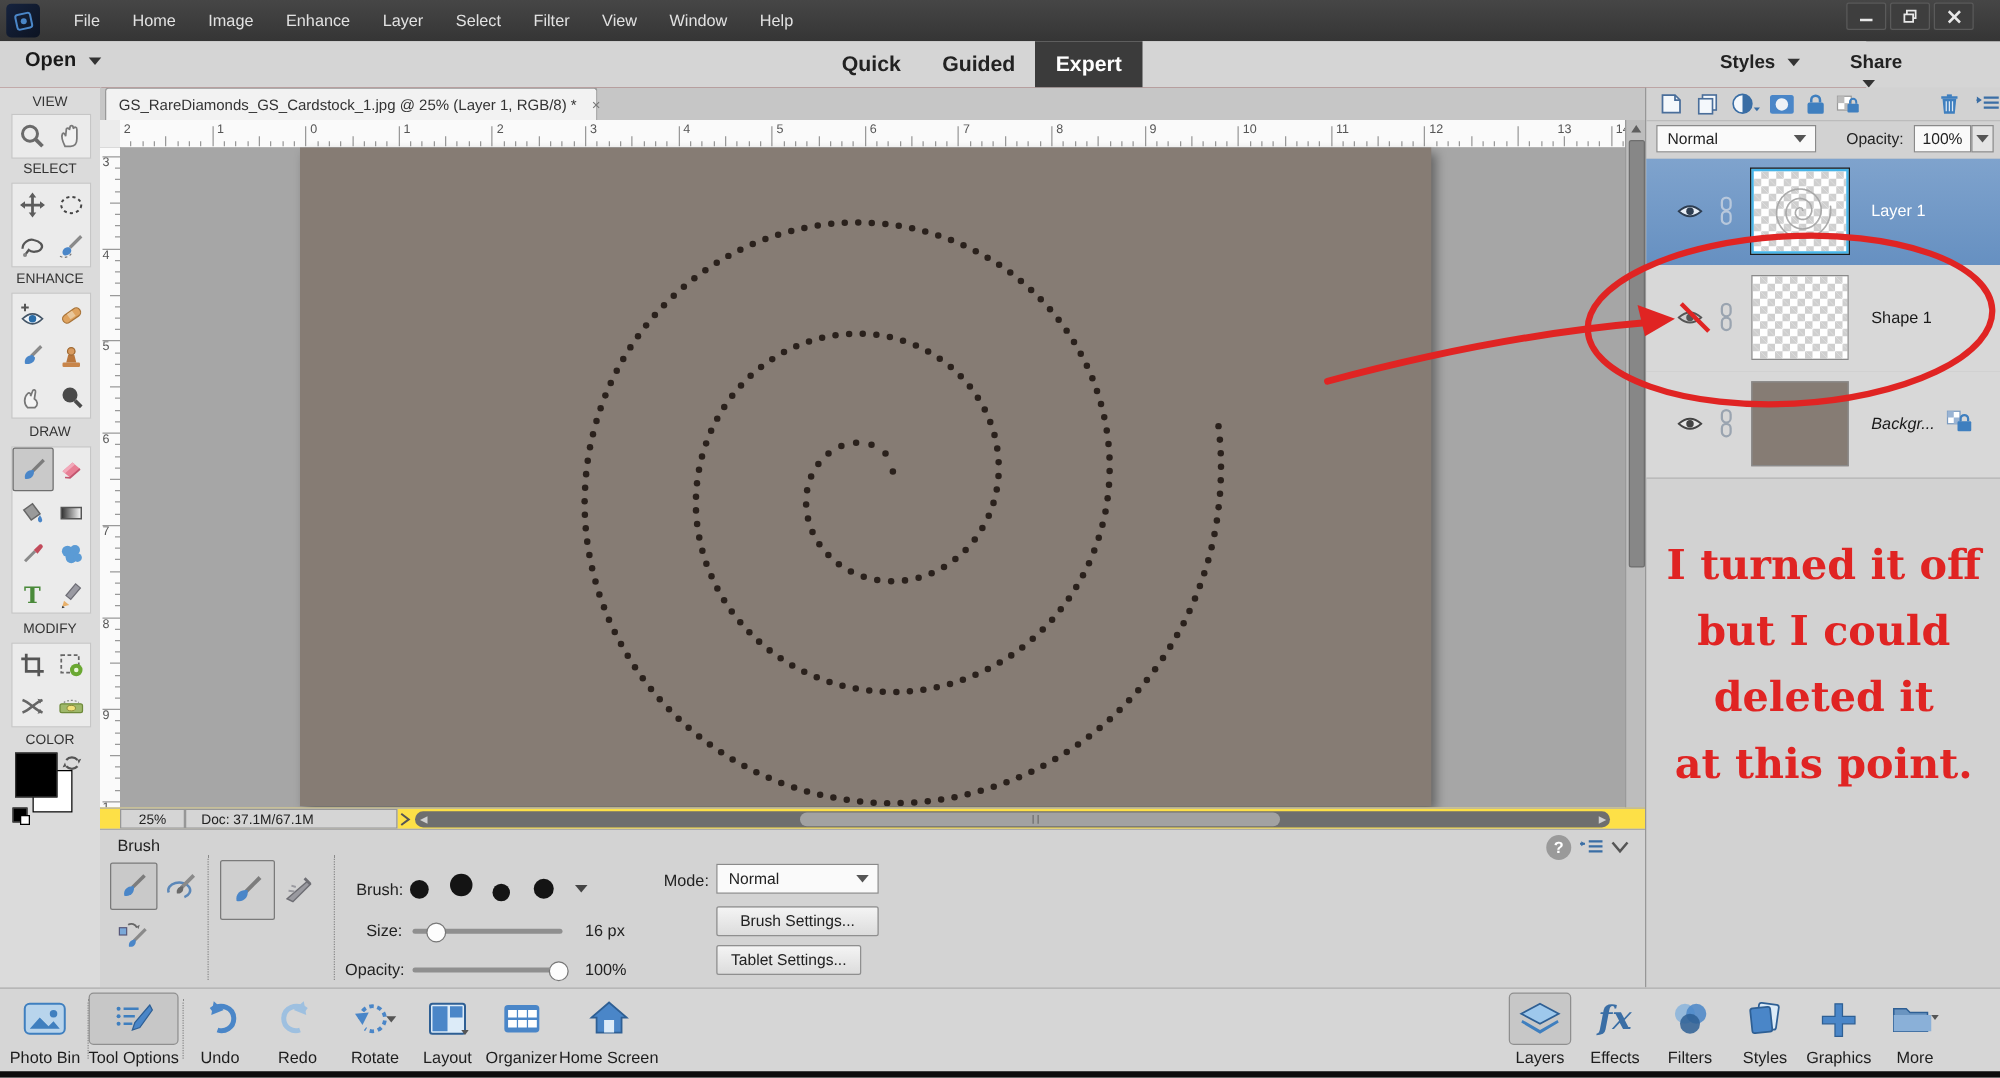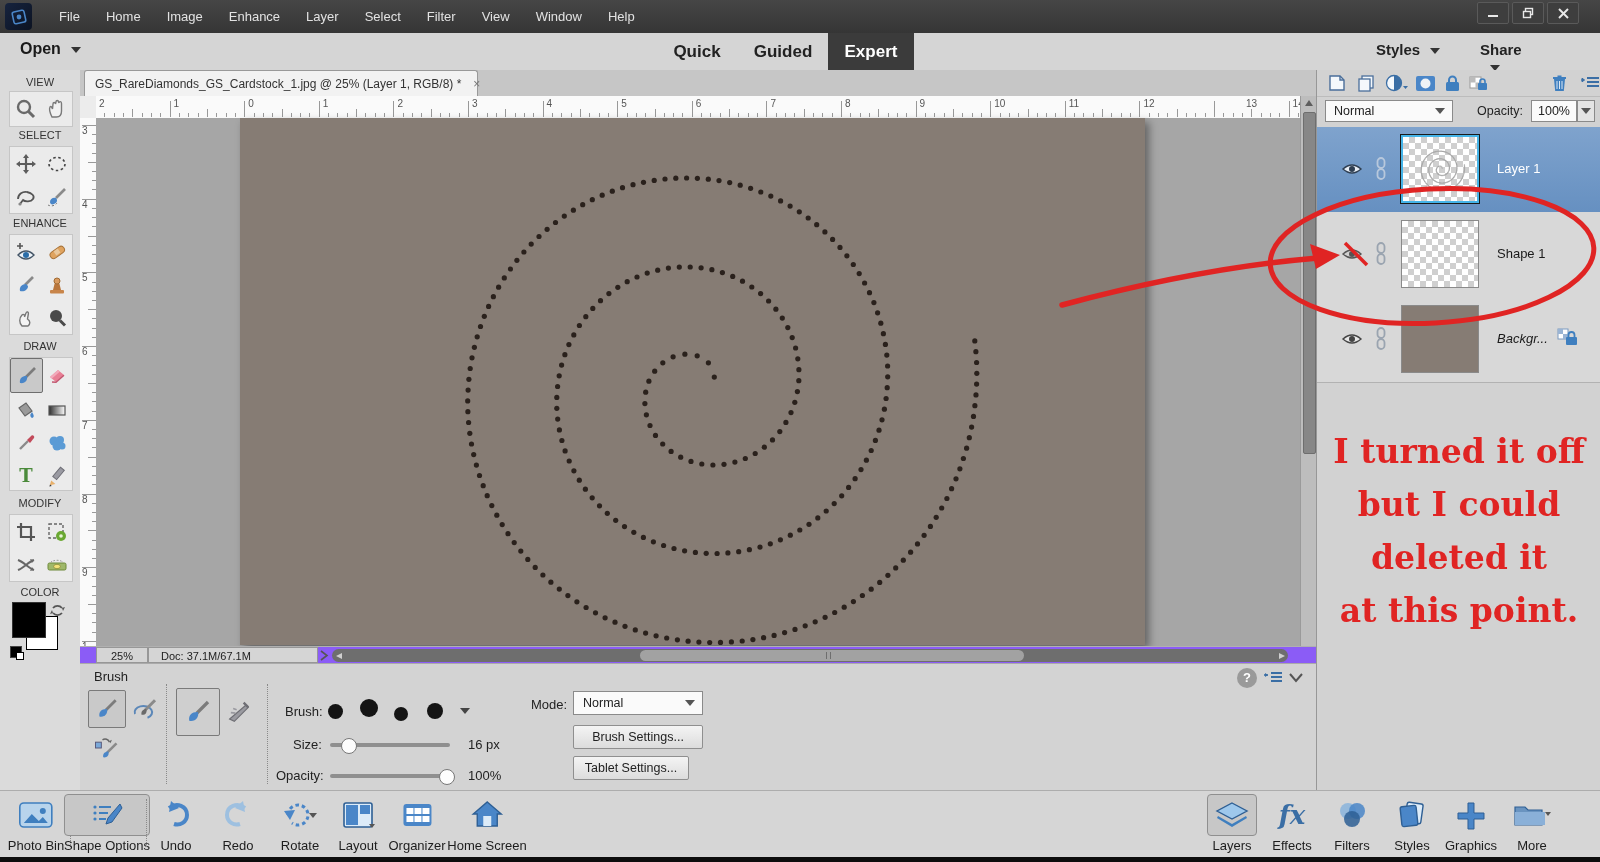--- a/index.html
+++ b/index.html
@@ -37,21 +37,21 @@
   .ruler-left{left:80px;top:118px;width:16px;height:528px;background:#fafafa;border-right:1px solid #8a8a8a;overflow:hidden;}
   .rlabel{position:absolute;font-size:10px;color:#555;}
   .tickv{position:absolute;width:1px;background:#999;}
   .tickh{position:absolute;height:1px;background:#999;right:0;}
   
   .pasteboard{left:96px;top:118px;width:1204px;height:528px;background:#a6a6a6;}
   .canvas{position:absolute;left:144px;top:0;width:905px;height:527px;box-shadow:4px 4px 8px rgba(0,0,0,.4);}
   .vscroll{left:1300px;top:96px;width:16px;height:567px;background:#bdbdbd;border-left:1px solid #9a9a9a;}
   .vthumb{position:absolute;left:2px;top:16px;width:11px;height:340px;background:#878787;border:1px solid #6e6e6e;border-radius:2px;}
   
-  .scrollrow{left:80px;top:646px;width:1236px;height:17px;background:#8b5cf6;border-top:1px solid #b0b0b0;}
+  .scrollrow{left:80px;top:646px;width:1236px;height:17px;background:#fde047;border-top:1px solid #b0b0b0;}
   .statbox{position:absolute;top:0;height:16px;background:#d5d5d5;border:1px solid #979797;font-size:11px;color:#222;line-height:16px;box-sizing:border-box;}
   .htrack{position:absolute;left:252px;top:2px;width:956px;height:13px;background:#6e6e6e;border-radius:7px;}
   .hthumb{position:absolute;left:308px;top:1px;width:384px;height:11px;background:#a2a2a2;border-radius:6px;}
   
   .optionsbar{left:80px;top:663px;width:1236px;height:127px;background:#d3d3d3;border-top:1px solid #aaa;}
   .opt-label{position:absolute;font-size:13px;color:#222;}
   .dotline{position:absolute;border-left:1px dotted #8a8a8a;width:0;}
   .optbox{position:absolute;background:#e4e4e4;border:1px solid #7a7a7a;border-radius:2px;display:flex;align-items:center;justify-content:center;}
   .dd{position:absolute;background:#fafafa;border:1px solid #8a8a8a;font-size:12.5px;color:#222;display:flex;align-items:center;box-sizing:border-box;}
   .dd .dd-caret{margin-left:auto;margin-right:7px;width:0;height:0;border-left:5px solid transparent;border-right:5px solid transparent;border-top:6px solid #555;}
@@ -1295,21 +1295,21 @@
     <div class="task-item" style="left:107px;">
       <div class="task-icon sel">
           <svg width="34" height="30" viewBox="0 0 34 30">
             <circle cx="5" cy="7" r="1.6" fill="#3f7fbf"></circle>
             <circle cx="5" cy="13" r="1.6" fill="#3f7fbf"></circle>
             <circle cx="5" cy="19" r="1.6" fill="#3f7fbf"></circle>
             <path d="M9 7 h12 M9 13 h9 M9 19 h7" stroke="#3f7fbf" stroke-width="2"></path>
             <path d="M30 4 L18 18 l-2 6 l6-2 L32 8 z" fill="#4a86c8" stroke="#2e5f94" stroke-width="1"></path>
           </svg>
         </div>
-      <div class="task-label">Shape Options</div>
+      <div class="task-label">Tool Options</div>
     </div>
     <div class="dotline" style="left:146px;top:8px;height:48px;"></div>
     <div class="task-item" style="left:176px;">
       <div class="task-icon">
           <svg width="34" height="30" viewBox="0 0 34 30">
             <path d="M10 8 C18 2 28 6 28 15 c0 7-7 11-13 9" fill="none" stroke="#4a86c8" stroke-width="4"></path>
             <path d="M12 1 L10 12 L20 8 Z" fill="#4a86c8"></path>
           </svg>
         </div>
       <div class="task-label">Undo</div>

